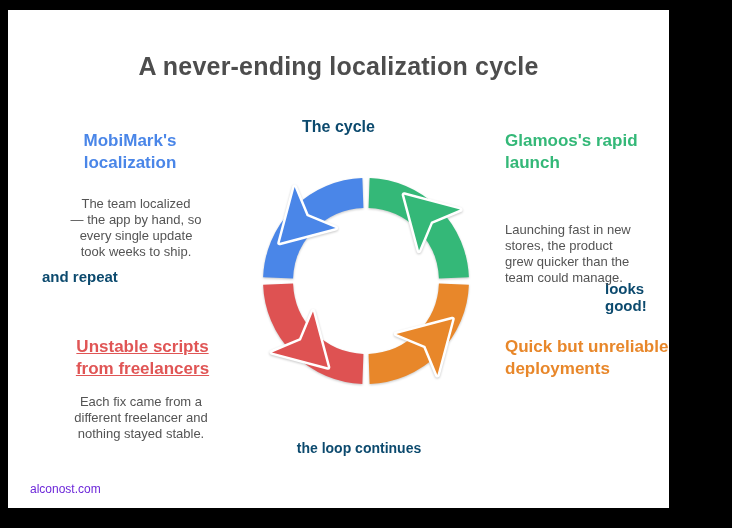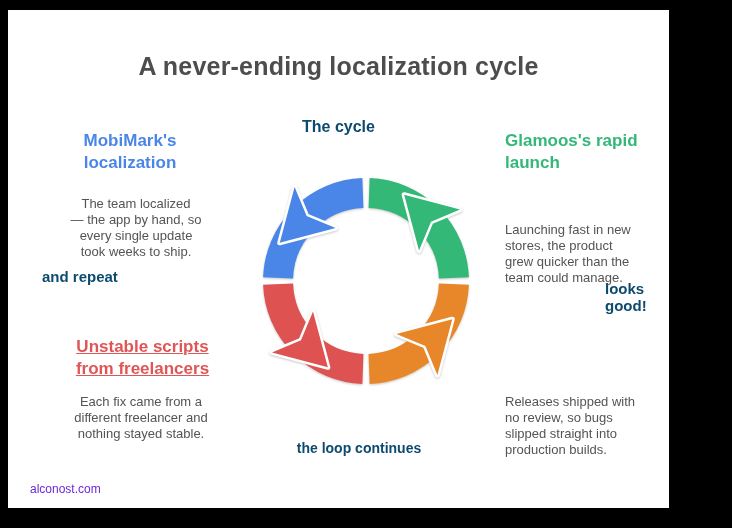--- a/index.html
+++ b/index.html
@@ -85,24 +85,22 @@
 stores, the product
 grew quicker than the
 team could manage.</div>
 
   <div class="heading col-center h-bl" style="color: rgb(224, 85, 85);">Unstable scripts
 from freelancers</div>
   <div class="body-text col-center b-bl">Each fix came from a
 different freelancer and
 nothing stayed stable.</div>
 
-  <div class="body-text col-left b-br">Releases shipped with
-no review, so bugs
-slipped straight into
-production builds.</div>
+  <div class="heading col-left h-br" style="color: rgb(232, 135, 42);">Quick but unreliable
+deployments</div>
 
   <svg class="cycle-svg" viewBox="-135 -135 270 270">
 
     <g>
       <path class="arc" d="M -3.1,-87.9 A 88,88 0 0 0 -87.9,-3.1" style="stroke: rgb(74, 134, 232);"></path>
       <polygon class="head" points="34,0 -16,-29 -4,0 -16,29" transform="translate(-62.2,-62.2) rotate(135)" style="fill: rgb(74, 134, 232);"></polygon>
     </g>
     <g transform="rotate(90)">
       <path class="arc" d="M -3.1,-87.9 A 88,88 0 0 0 -87.9,-3.1" style="stroke: rgb(52, 184, 120);"></path>
       <polygon class="head" points="34,0 -16,-29 -4,0 -16,29" transform="translate(-62.2,-62.2) rotate(135)" style="fill: rgb(52, 184, 120);"></polygon>

